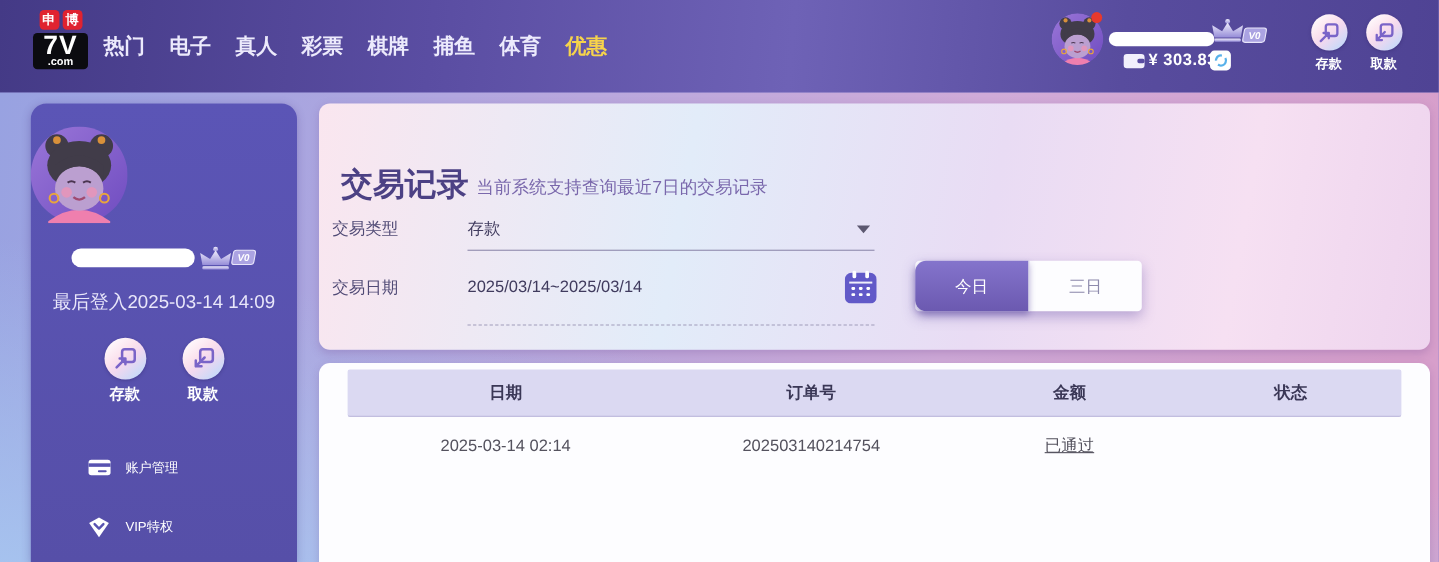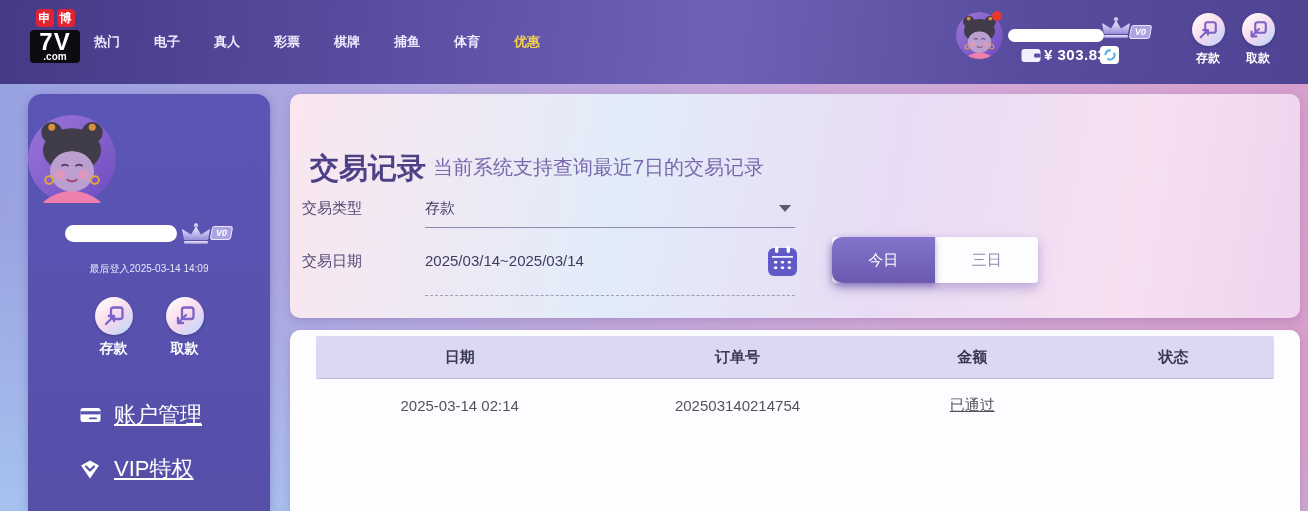--- a/index.html
+++ b/index.html
@@ -22,22 +22,22 @@
     width:18px; height:18px; background:#e02330; border-radius:4px;
     color:#fff; font-size:12px; font-weight:bold;
     display:flex; align-items:center; justify-content:center;
   }
   .logo-main { background:#0b0b10; color:#fff; border-radius:4px; text-align:center; margin-top:3px; padding:1px 2px 2px; }
   .logo-7v  { font-size:24px; font-weight:bold; line-height:22px; letter-spacing:1px; }
   .logo-com { font-size:10px; font-weight:bold; line-height:8px; }
 
   .nav-items { position:absolute; left:94px; top:0; height:84px; display:flex; align-items:center; list-style:none; }
   .nav-item {
-    width:32px; margin-right:28px; text-align:left;
-    font-size:13px; font-weight:bold; color:#eceafc; cursor:pointer; white-space:nowrap;
+    width:32px; margin-right:28px; text-align:right;
+    font-size:19px; font-weight:bold; color:#eceafc; cursor:pointer; white-space:nowrap;
   }
   .nav-item.active { color:#f6d34b; }
 
   .nb-avatar-wrap { position:absolute; left:956px; top:12px; width:47px; height:47px; cursor:pointer; }
   .nb-avatar-wrap .red-dot {
     position:absolute; right:1px; top:-1px; width:10px; height:10px;
     background:#e8392c; border-radius:50%;
   }
   .avatar-circle { width:100%; height:100%; border-radius:50%; overflow:hidden; display:block; }
 
@@ -87,42 +87,42 @@
   .sidebar {
     position:absolute; left:28px; top:10px; width:242px; height:417px;
     border-radius:14px 14px 0 0;
     background:linear-gradient(180deg,#5b55b6,#564fa8);
     box-shadow:0 2px 8px rgba(70,50,130,.3);
   }
   .sb-avatar { width:88px; height:88px; margin:21px auto 0; }
   .sb-name-row { display:flex; align-items:center; justify-content:center; margin-top:14px; height:24px; }
   .name-blob-sb { width:112px; height:17px; background:#fff; border-radius:9px; }
   .sb-name-row .crown-svg { margin-left:4px; }
-  .sb-last-login { text-align:center; color:#e9e7fa; font-size:10px; margin-top:17px; }
+  .sb-last-login { text-align:center; color:#e9e7fa; font-size:17px; margin-top:17px; }
   .sb-actions { display:flex; justify-content:center; gap:27px; margin-top:21px; }
   .sb-action { width:44px; text-align:center; cursor:pointer; }
   .sb-action .action-circle { width:38px; height:38px; }
   .sb-action .action-label { margin-top:5px; color:#fff; font-size:14px; font-weight:bold; }
   .sb-menu { list-style:none; margin-top:30px; }
   .sb-menu-item {
     display:flex; align-items:center; height:54px; padding-left:52px; cursor:pointer;
   }
   .sb-menu-item .mi-icon { width:21px; display:flex; }
-  .sb-menu-item .mi-label { color:#fff; font-size:22px; margin-left:13px;text-decoration:underline; }
+  .sb-menu-item .mi-label { color:#fff; font-size:12px; margin-left:13px; }
 
   
   .panel-top {
     position:absolute; left:290px; top:10px; width:1010px; height:224px;
     border-radius:10px;
     background:linear-gradient(100deg,#fae6ef 0%,#e2ecf9 33%,#e9dcf4 60%,#f6e0f2 82%,#eed4ee 100%);
     box-shadow:0 3px 8px rgba(120,80,150,.28);
   }
   .panel-title-row { position:absolute; left:20px; top:20px; display:flex; align-items:flex-end; }
   .page-title { font-size:29px; font-weight:bold; color:#4c4184; line-height:32px;margin-top:38px; }
-  .page-subtitle { font-size:20px; color:#7a68ac; margin-left:7px; margin-bottom:3px; }
+  .page-subtitle { font-size:16px; color:#7a68ac; margin-left:7px; margin-bottom:3px; }
 
   .form-label { position:absolute; left:12px; font-size:15px; color:#514b76; }
   .form-value { position:absolute; left:135px; font-size:15px; color:#403b5e; }
   .lbl-type { top:105px; } .val-type { top:105px; cursor:pointer; }
   .lbl-date { top:158px; } .val-date { top:158px; cursor:pointer; }
   .select-arrow {
     position:absolute; left:489px; top:111px; width:0; height:0; cursor:pointer;
     border-left:6px solid transparent; border-right:6px solid transparent;
     border-top:7px solid #5c5870;
   }

